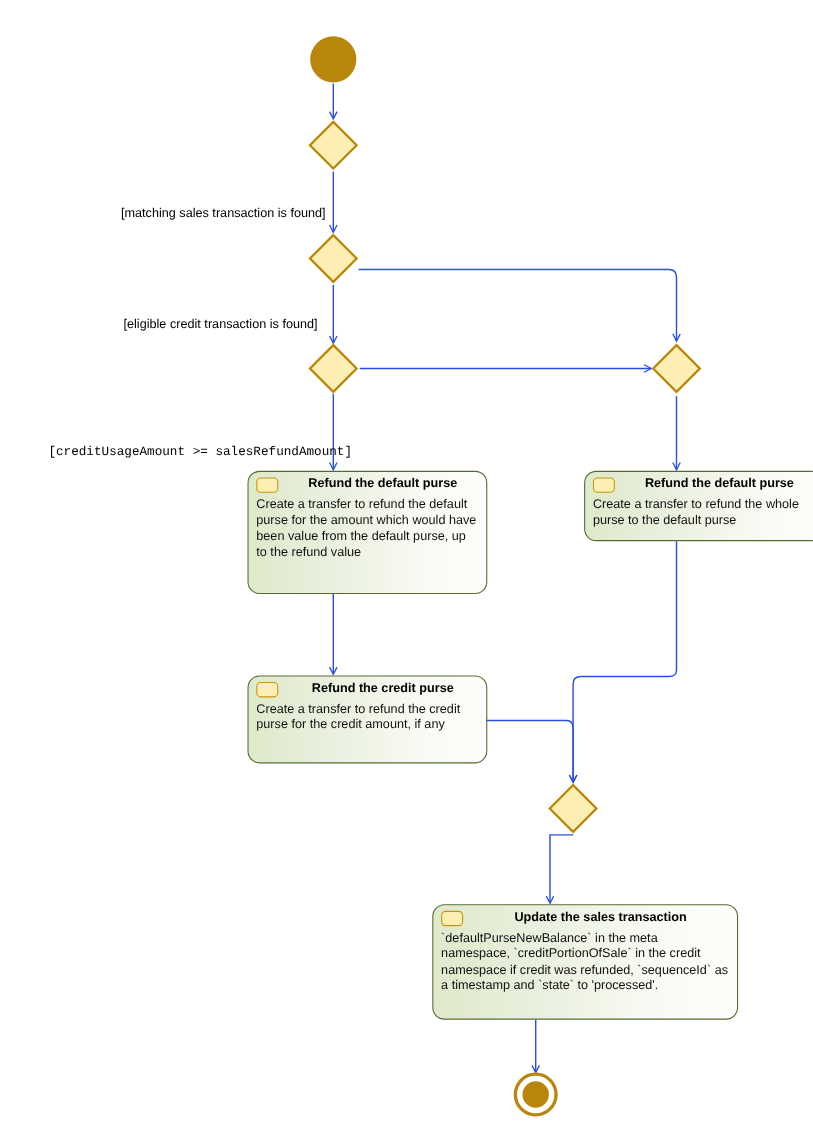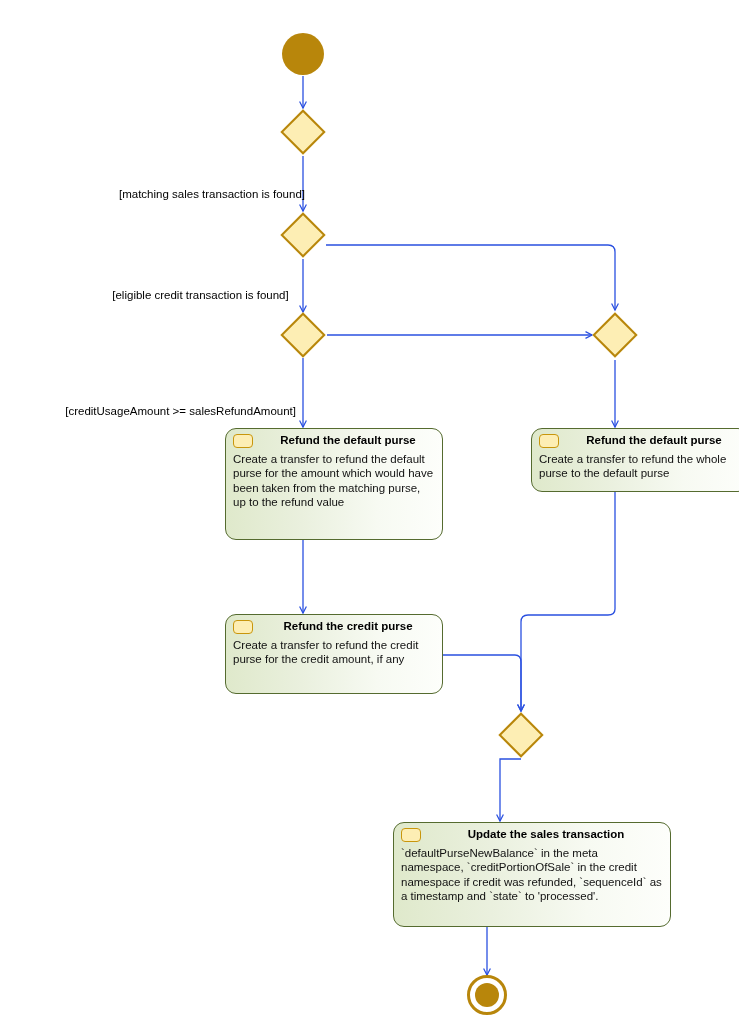--- a/index.html
+++ b/index.html
@@ -151,32 +151,32 @@
   <div class="node diamond" style="left:287px; top:319px; width:32px; height:32px;"></div>
 
   <div class="node diamond" style="left:599px; top:319px; width:32px; height:32px;"></div>
 
   <div class="node diamond" style="left:505px; top:719px; width:32px; height:32px;"></div>
 
   <div class="node end-node-outer" style="left:467px; top:975px; width:40px; height:40px;">
     <div class="end-node-inner" style="left:5px; top:5px; width:24px; height:24px;"></div>
   </div>
 
-  <div class="guard-label" style="left:112px; top:188px; width:200px;text-align:center;">[matching sales transaction is found]</div>
+  <div class="guard-label" style="left:96px; top:188px; width:200px;">[matching sales transaction is found]</div>
 
   <div class="guard-label" style="left:105px; top:289px; width:191px;text-align:center;">[eligible credit transaction is found]</div>
 
-  <div class="guard-label" style="left:44px; top:405px; width:252px;">[creditUsageAmount &gt;= salesRefundAmount]</div>
+  <div class="guard-label" style="left:44px; top:405px; width:252px;font-family:Liberation Mono, monospace;">[creditUsageAmount &gt;= salesRefundAmount]</div>
 
   <div class="node activity" style="left:193px; top:428px; width:218px; height:112px;">
     <div class="activity-header">
       <span class="activity-icon"></span>
       <span>Refund the default purse</span>
     </div>
-    <div class="activity-body">Create a transfer to refund the default purse for the amount which would have been taken from the matching purse, up to the refund value</div>
+    <div class="activity-body">Create a transfer to refund the default purse for the amount which would have been value from the default purse, up to the refund value</div>
   </div>
 
   <div class="node activity" style="left:499px; top:428px; width:218px; height:64px;">
     <div class="activity-header">
       <span class="activity-icon"></span>
       <span>Refund the default purse</span>
     </div>
     <div class="activity-body">Create a transfer to refund the whole purse to the default purse</div>
   </div>
 

